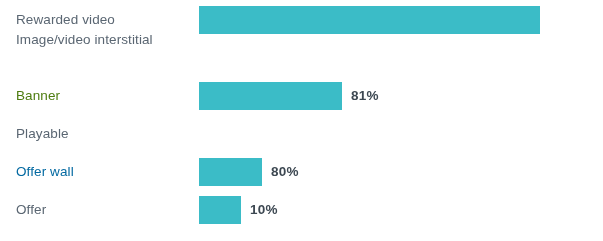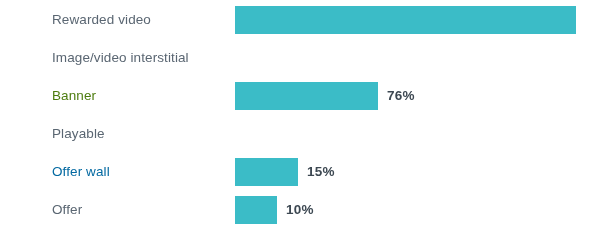--- a/index.html
+++ b/index.html
@@ -10,21 +10,20 @@
   body {
     font-family: "Liberation Sans", sans-serif;
     -webkit-font-smoothing: antialiased;
   }
   #chart-root {
     position: relative;
     width: 540px;
     height: 241px;
     background: #ffffff;
     overflow: hidden;
-    margin-left: 36px;
   }
   .rows {
     position: absolute;
     left: 0;
     top: 0;
     width: 603px;
     height: 241px;
   }
   .bar-row {
     position: absolute;
@@ -78,38 +77,38 @@
 <div id="chart-root" style="background: rgb(255, 255, 255);">
 
   <div class="rows">
       <div class="bar-row" style="top: 1px;">
         <div class="cat-label" style="color: rgb(90, 102, 114);">Rewarded video</div>
         <div class="bar-track">
           <div class="bar-fill" style="width: 346px; background: rgb(59, 188, 199);"></div>
           <div class="bar-value" style="left: 355px; color: rgb(61, 72, 82);">82%</div>
         </div>
       </div>
-      <div class="bar-row" style="top: 39px;">
+      <div class="bar-row" style="top: 21px;">
         <div class="cat-label" style="color: rgb(90, 102, 114);">Image/video interstitial</div>
       </div>
       <div class="bar-row" style="top: 77px;">
         <div class="cat-label" style="color: #4d7c0f;">Banner</div>
         <div class="bar-track">
           <div class="bar-fill" style="width: 143px; background: rgb(59, 188, 199);"></div>
-          <div class="bar-value" style="left: 152px; color: rgb(61, 72, 82);">76%</div>
+          <div class="bar-value" style="left: 152px; color: rgb(61, 72, 82);">81%</div>
         </div>
       </div>
       <div class="bar-row" style="top: 115px; padding-left: 16px;">
         <div class="cat-label" style="color: rgb(90, 102, 114);">Playable</div>
       </div>
       <div class="bar-row" style="top: 153px;">
         <div class="cat-label" style="color: #0369a1;">Offer wall</div>
         <div class="bar-track">
           <div class="bar-fill" style="width: 63px; background: rgb(59, 188, 199);"></div>
-          <div class="bar-value" style="left: 72px; color: rgb(61, 72, 82);">15%</div>
+          <div class="bar-value" style="left: 72px; color: rgb(61, 72, 82);">80%</div>
         </div>
       </div>
       <div class="bar-row" style="top: 191px;">
         <div class="cat-label" style="color: rgb(90, 102, 114);">Offer</div>
         <div class="bar-track">
           <div class="bar-fill" style="width: 42px; background: rgb(59, 188, 199);"></div>
           <div class="bar-value" style="left: 51px; color: rgb(61, 72, 82);">10%</div>
         </div>
       </div>
     </div>

